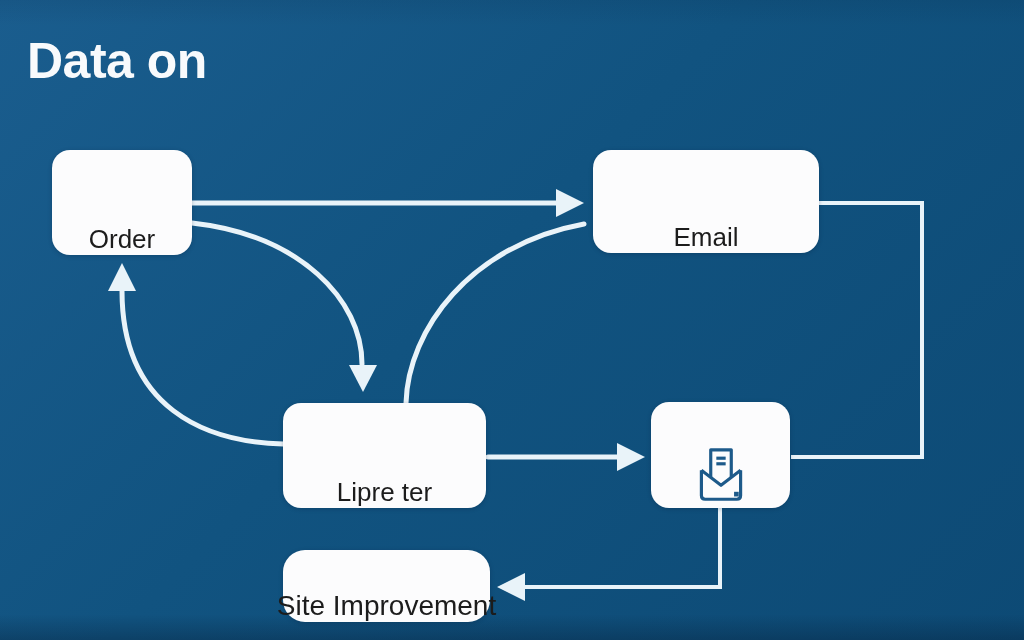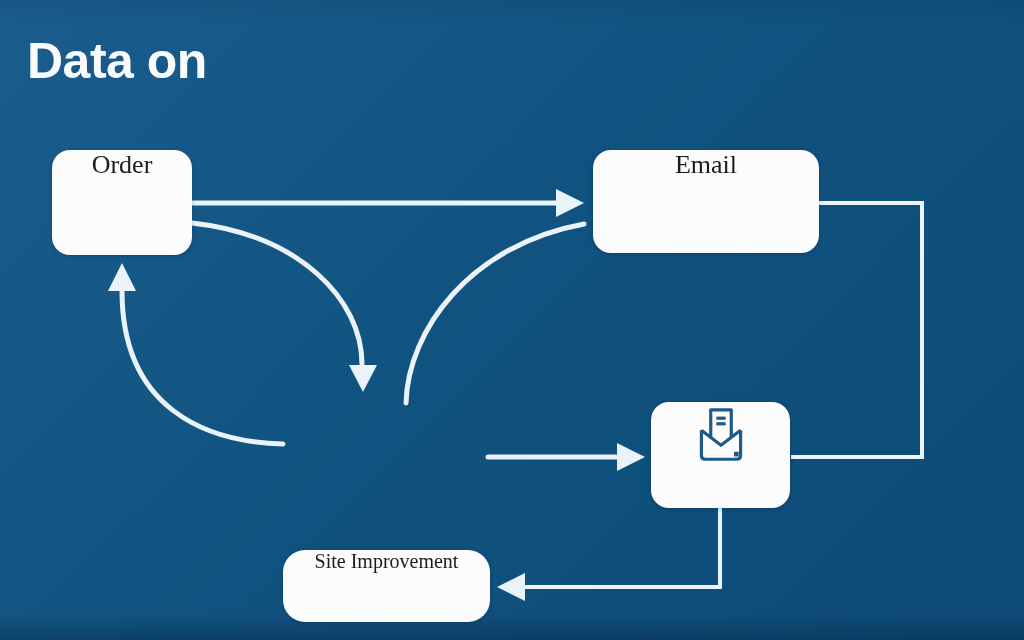--- a/index.html
+++ b/index.html
@@ -31,35 +31,34 @@
     color:var(--title-color);
   }
   .connector-layer{position:absolute;left:0;top:0;z-index:1;pointer-events:none;}
   .edge{stroke:var(--connector);fill:none;stroke-width:5;stroke-linecap:round;}
   .edge.thin{stroke-width:4;stroke-linejoin:miter;stroke-linecap:butt;}
   .arrowhead{fill:var(--connector);stroke:none;}
   .node{
     position:absolute;z-index:2;
     background:var(--box-bg);
     border-radius:18px;
-    display:flex;align-items:flex-start;justify-content:center;
+    display:flex;align-items:flex-end;justify-content:center;
     box-shadow:0 1px 4px rgba(0,25,50,0.25);
-    font-family:Liberation Serif, serif;
   }
   .node .label{
     color:var(--box-text);
     font-size:26px;
     white-space:nowrap;
   }
   .node-order{left:52px;top:150px;width:140px;height:105px;}
   .node-email{left:593px;top:150px;width:226px;height:103px;}
   .node-processor{left:283px;top:403px;width:203px;height:105px;}
   .node-mailbox{left:651px;top:402px;width:139px;height:106px;}
   .node-site{left:283px;top:550px;width:207px;height:72px;border-radius:22px;}
-  .node-site .label{font-size:20px;}
+  .node-site .label{font-size:28px;}
   .doc-icon{display:block;}
   .doc-icon .st{stroke:var(--icon-stroke);stroke-width:3.4;fill:none;stroke-linejoin:round;}
   .doc-icon .fl{fill:var(--icon-stroke);stroke:none;}
 </style>
 </head>
 <body>
 
 <div class="stage">
 
   <div class="title">Data on</div>
@@ -87,20 +86,23 @@
   </svg>
 
   <div class="node node-order">
     <span class="label">Order</span>
   </div>
 
   <div class="node node-email">
     <span class="label">Email</span>
   </div>
 
+  <div class="node node-processor">
+    <span class="label">Lipre ter</span>
+  </div>
 
   <div class="node node-mailbox">
     <svg class="doc-icon" width="56" height="66" viewBox="0 0 60 66">
 
       <path class="st" d="M19,36 L19,6 L41,6 L41,36"></path>
 
       <path class="st" d="M25,15 L35,15"></path>
       <path class="st" d="M25,21 L35,21"></path>
 
       <path class="st" d="M9,28 L9,55 Q9,59 13,59 L47,59 Q51,59 51,55 L51,28"></path>

